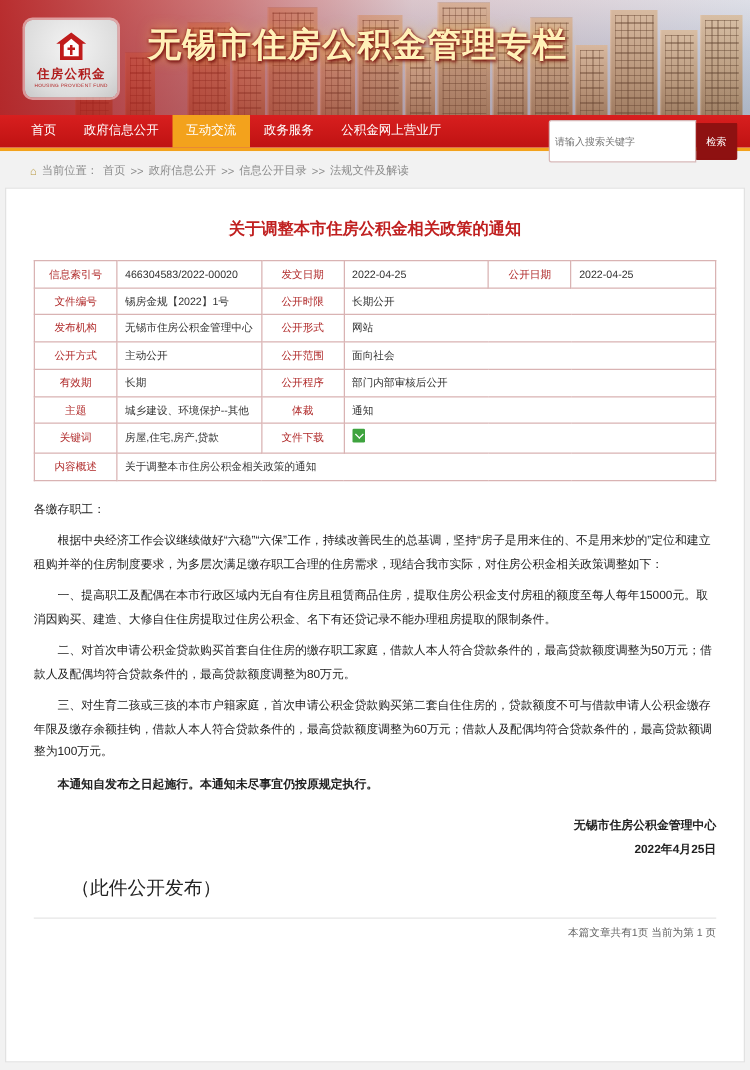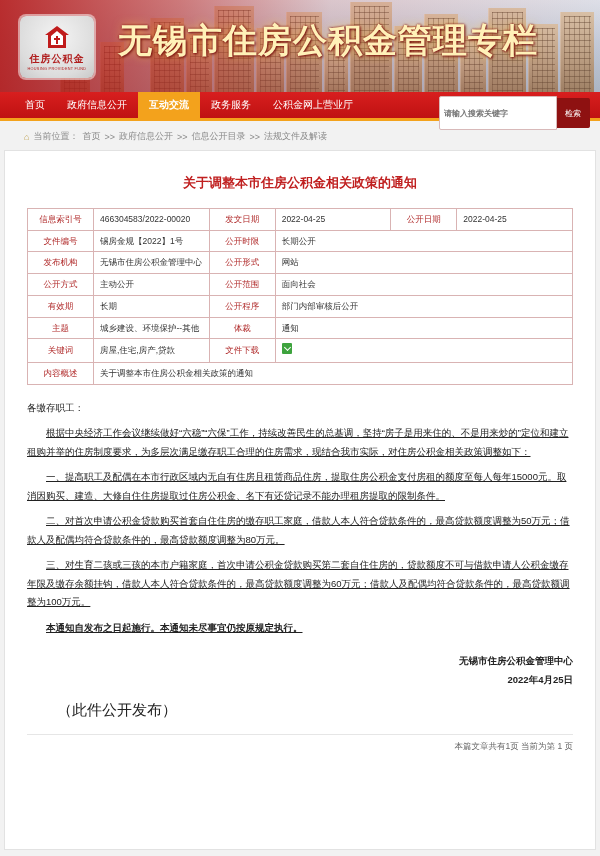--- a/index.html
+++ b/index.html
@@ -35,21 +35,21 @@
     background-image:
       repeating-linear-gradient(to bottom, rgba(90,70,50,.45) 0 1px, transparent 1px 6px),
       repeating-linear-gradient(to right, rgba(90,70,50,.35) 0 1px, transparent 1px 5px);
   }
   .redwash {
     position:absolute; inset:0;
     background: linear-gradient(90deg, rgba(180,20,20,.88) 0%, rgba(190,30,25,.55) 30%, rgba(200,40,30,.18) 55%, rgba(200,40,30,.05) 100%);
   }
   .banner-title {
     position:absolute; left:118px; top:18px;
-    font-size: 34px; font-weight: bold; color:#fff1b8;
+    font-size: 27px; font-weight: bold; color:#fff1b8;
     letter-spacing: 1px;
     text-shadow: 0 0 2px #8a1010, 1px 1px 3px #6d0c0c, 0 0 10px rgba(255,200,60,.6);
     font-family: "DejaVu Sans", sans-serif;
     white-space: nowrap;
   }
   .logo {
     position:absolute; left:20px; top:16px;
     width:74px; height:62px;
     display:flex; flex-direction:column; align-items:center; justify-content:center;
     background: radial-gradient(circle at 50% 35%, #f4f4f4 0%, #dcdcdc 70%, #c8c8c8 100%);
@@ -71,31 +71,30 @@
     height: 26px;
     background: linear-gradient(180deg,#d81f1f 0%, #bf1212 100%);
     display:flex; align-items:center; padding-left:14px;
     position:relative;
   }
   .nav-item {
     color:#fff; font-size:10px; padding:0 11px; line-height:26px;
     white-space:nowrap; cursor:pointer;
   }
   .nav-item.active {
-    background:#f3a21c; color:#fff; font-weight:bold;
+    background:#f3a21c; color:#fff; font-weight:normal;
   }
   .nav-search {
     position:absolute; right:10px; top:4px;
     display:flex; align-items:center;
   }
   .nav-search input {
     width:118px; height:34px; border:1px solid #d8b9b9; border-radius:2px 0 0 2px;
     font-size:8px; padding:0 4px; color:#777; outline:none;
     background:#fff;
-    font-weight:bold;
   }
   .nav-search .btn {
     height:30px; padding:0 8px; font-size:8px; color:#fff; background:#8e1111;
     border:1px solid #8e1111; border-left:none; border-radius:0 2px 2px 0;
     display:flex; align-items:center; cursor:pointer;
   }
   .navbar-bottom { height:3px; background:#f3a21c; }
 
   
   .page {
@@ -140,21 +139,21 @@
     position:relative; border-radius:1px;
   }
   .dl-ic::after{
     content:""; position:absolute; left:3px; top:2px; width:4px; height:4px;
     border:1px solid #fff; border-top:none; border-left:none; transform: rotate(45deg);
   }
 
   
   .body-txt { font-size:9.5px; color:#222; line-height:1.95; margin-top:14px; }
   .body-txt p { margin:0 0 7px 0; }
-  .body-txt p.ind { text-indent: 2em; text-decoration: underline; }
+  .body-txt p.ind { text-indent: 2em; }
   .body-txt p.b { font-weight:bold; }
   .sign { margin-top:14px; text-align:right; font-size:9.5px; color:#222; font-weight:bold; line-height:2; }
   .note { margin-top:12px; font-size:15px; color:#222; text-indent:2em; }
 
   .footer-sep { border-top:1px solid #e6e6e6; margin-top:14px; padding-top:6px; }
   .pager { text-align:right; font-size:8.5px; color:#666; }
 </style>
 </head>
 <body>
 

